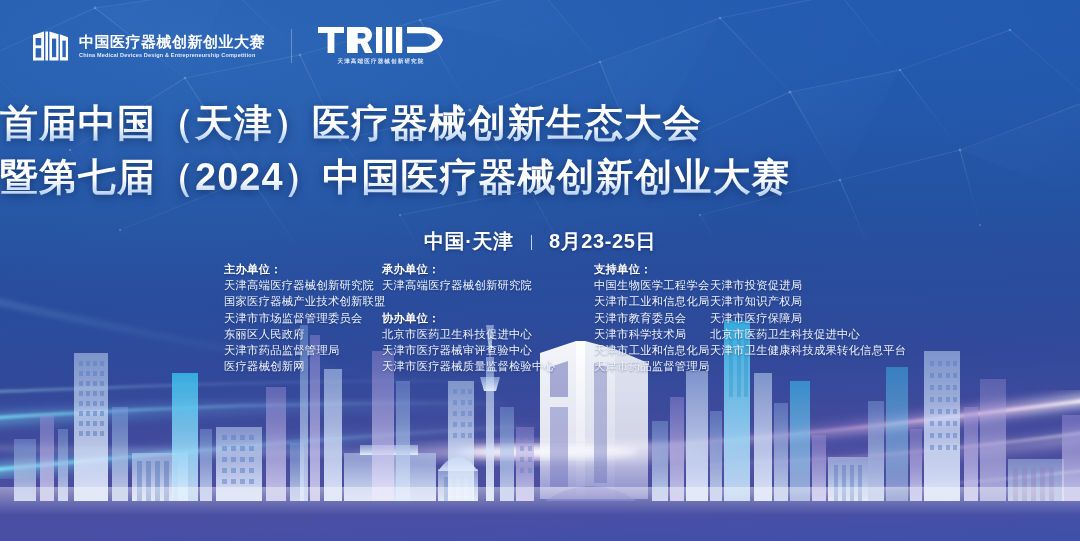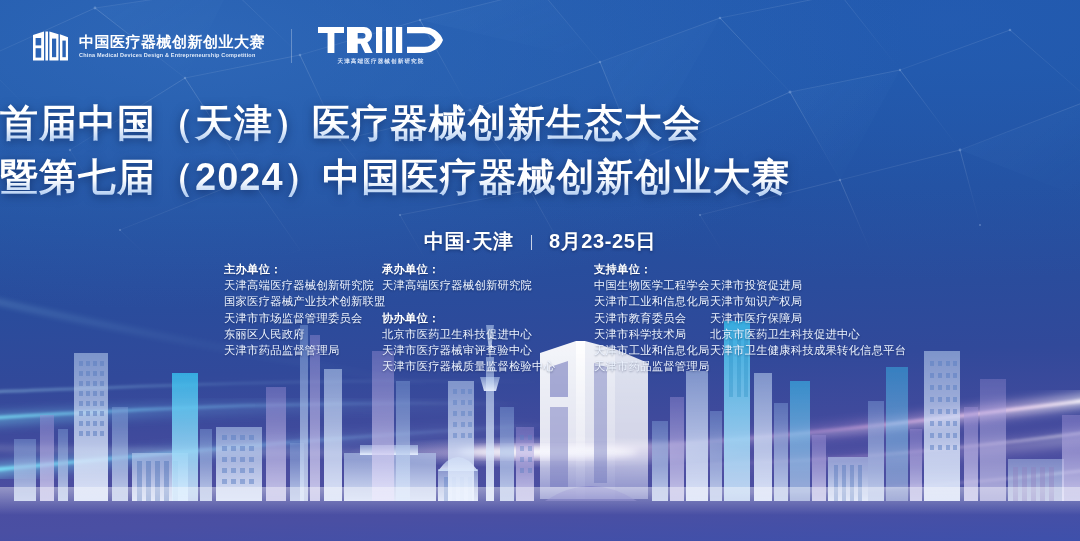--- a/index.html
+++ b/index.html
@@ -558,20 +558,21 @@
 
   <div class="units">
 
     <div class="col col-1">
       <div class="grp-head unit-row">主办单位：</div>
       <div class="unit-row">天津高端医疗器械创新研究院</div>
       <div class="unit-row">国家医疗器械产业技术创新联盟</div>
       <div class="unit-row">天津市市场监督管理委员会</div>
       <div class="unit-row">东丽区人民政府</div>
       <div class="unit-row">天津市药品监督管理局</div>
+      <div class="unit-row">医疗器械创新网</div>
     </div>
 
     <div class="col col-2">
       <div class="grp-head unit-row">承办单位：</div>
       <div class="unit-row">天津高端医疗器械创新研究院</div>
       <div class="grp-gap"></div>
       <div class="grp-head unit-row">协办单位：</div>
       <div class="unit-row">北京市医药卫生科技促进中心</div>
       <div class="unit-row">天津市医疗器械审评查验中心</div>
       <div class="unit-row">天津市医疗器械质量监督检验中心</div>

